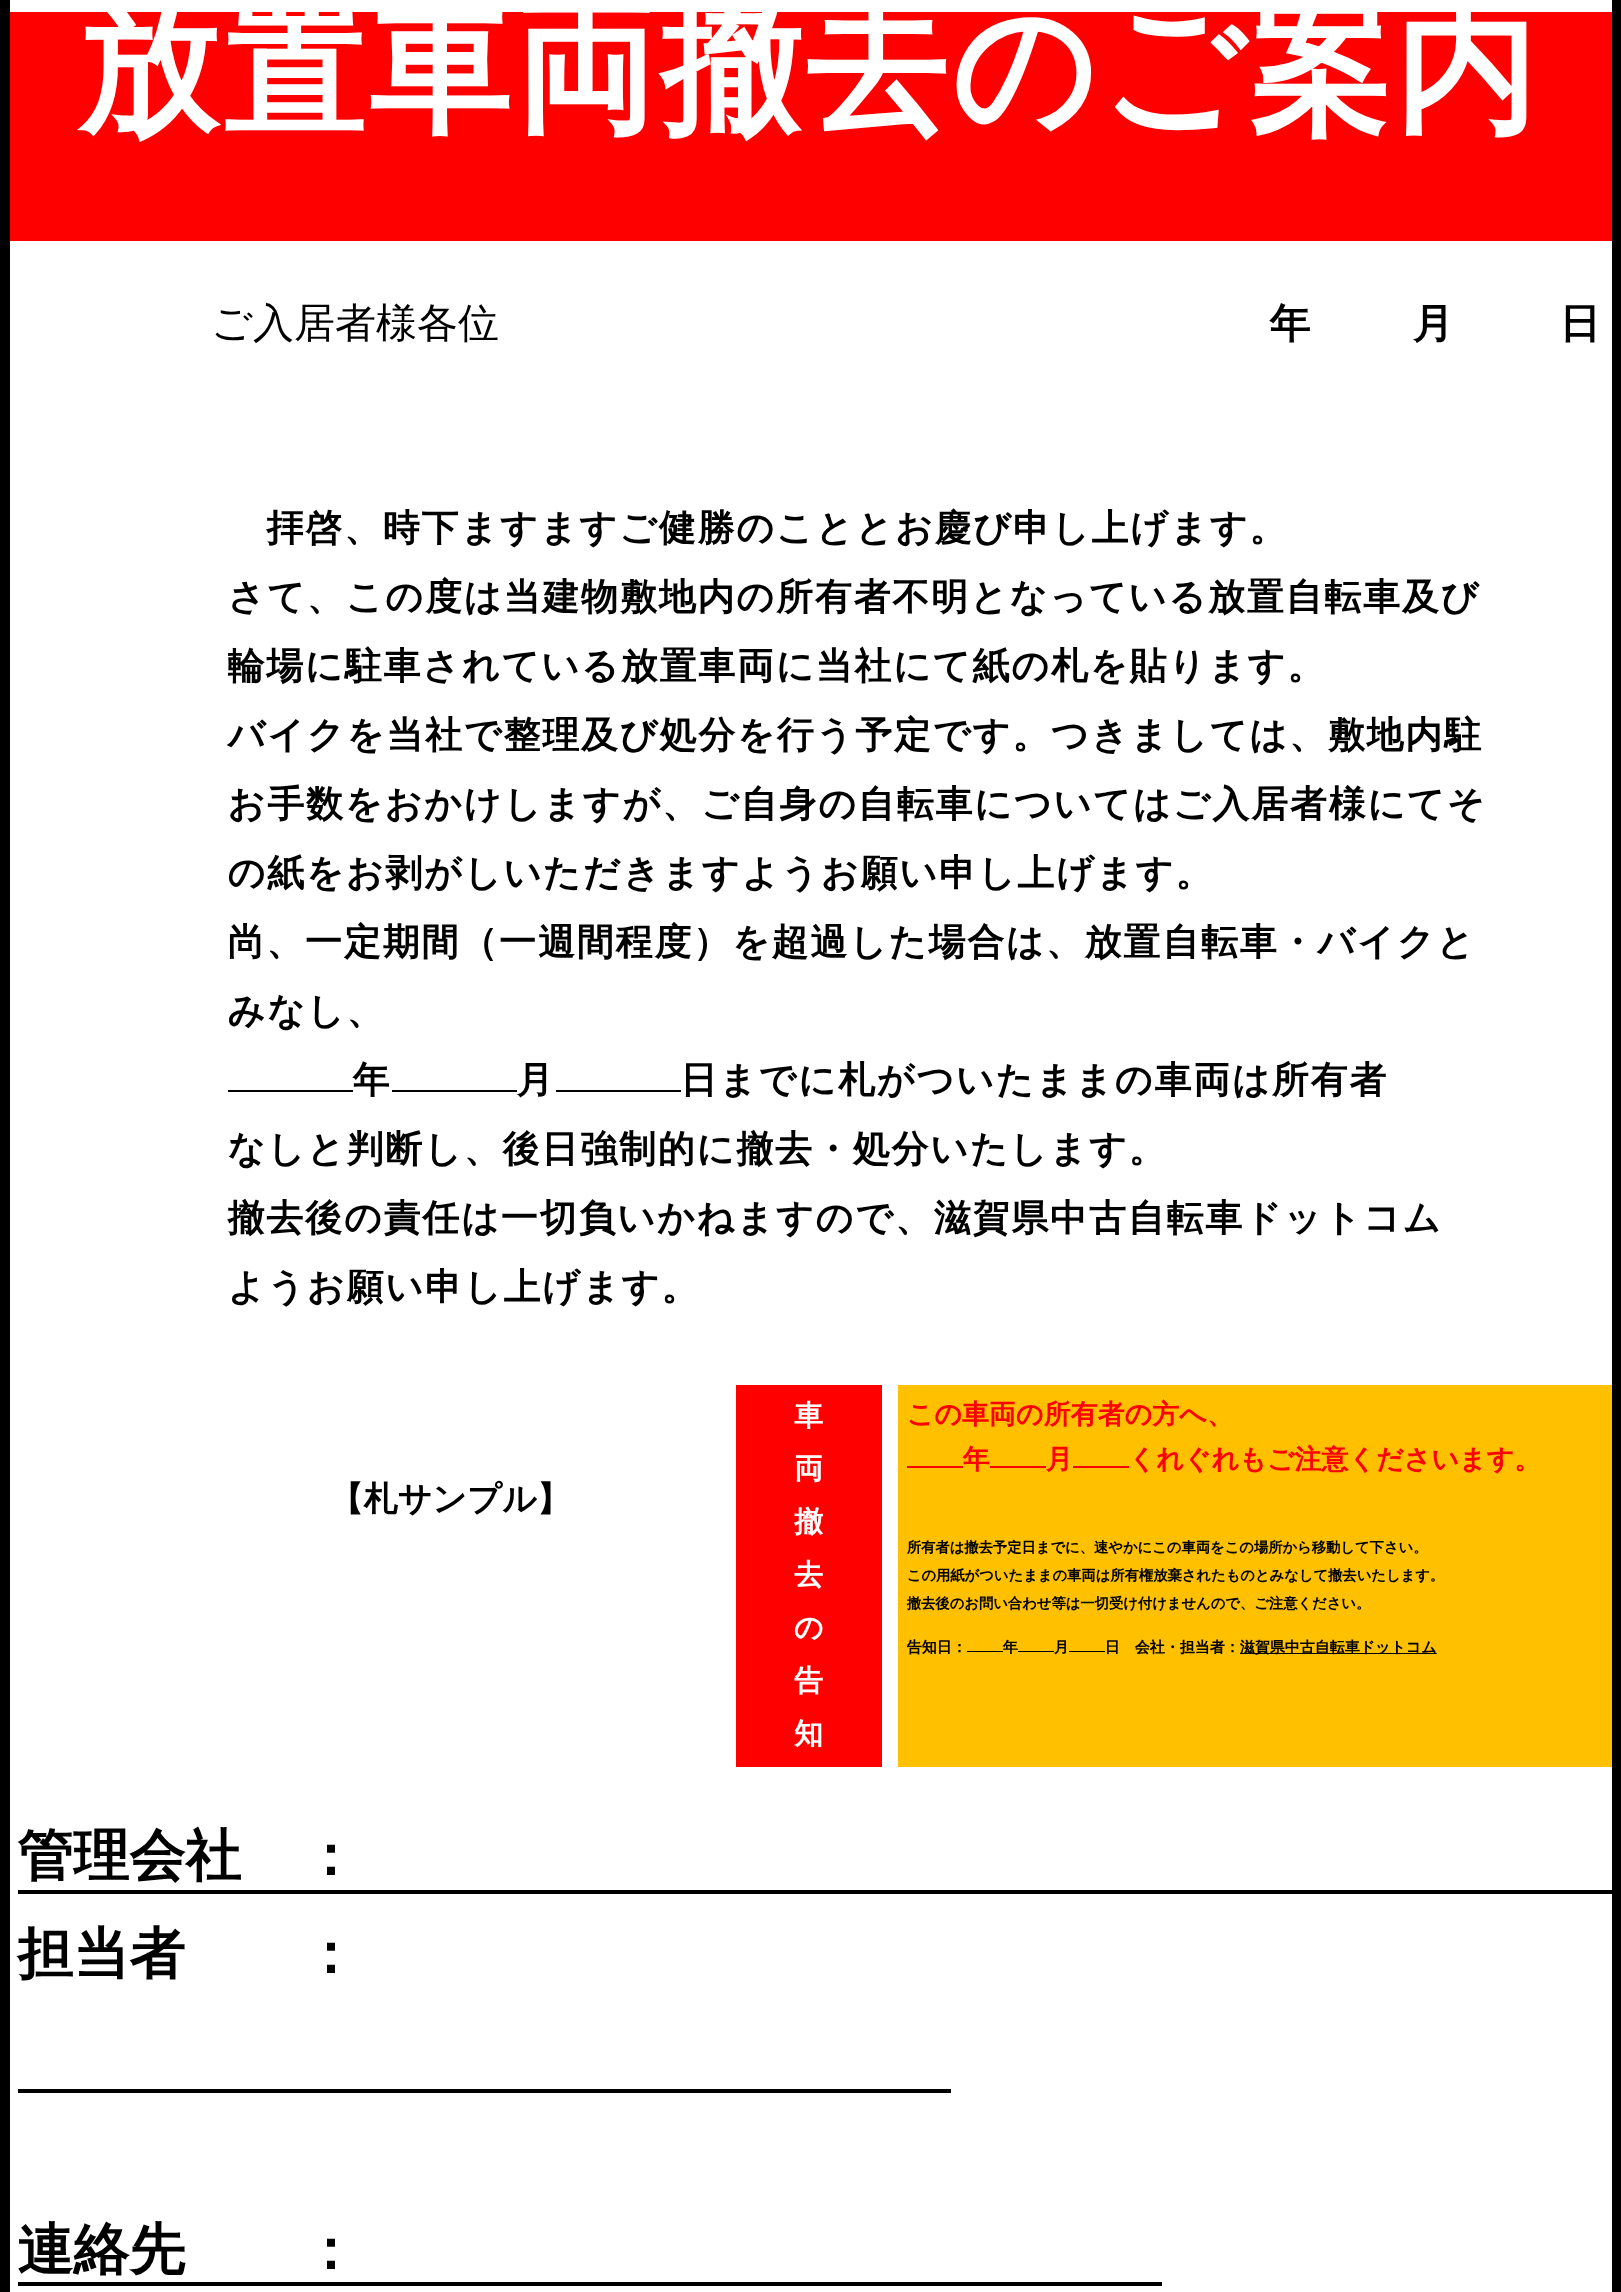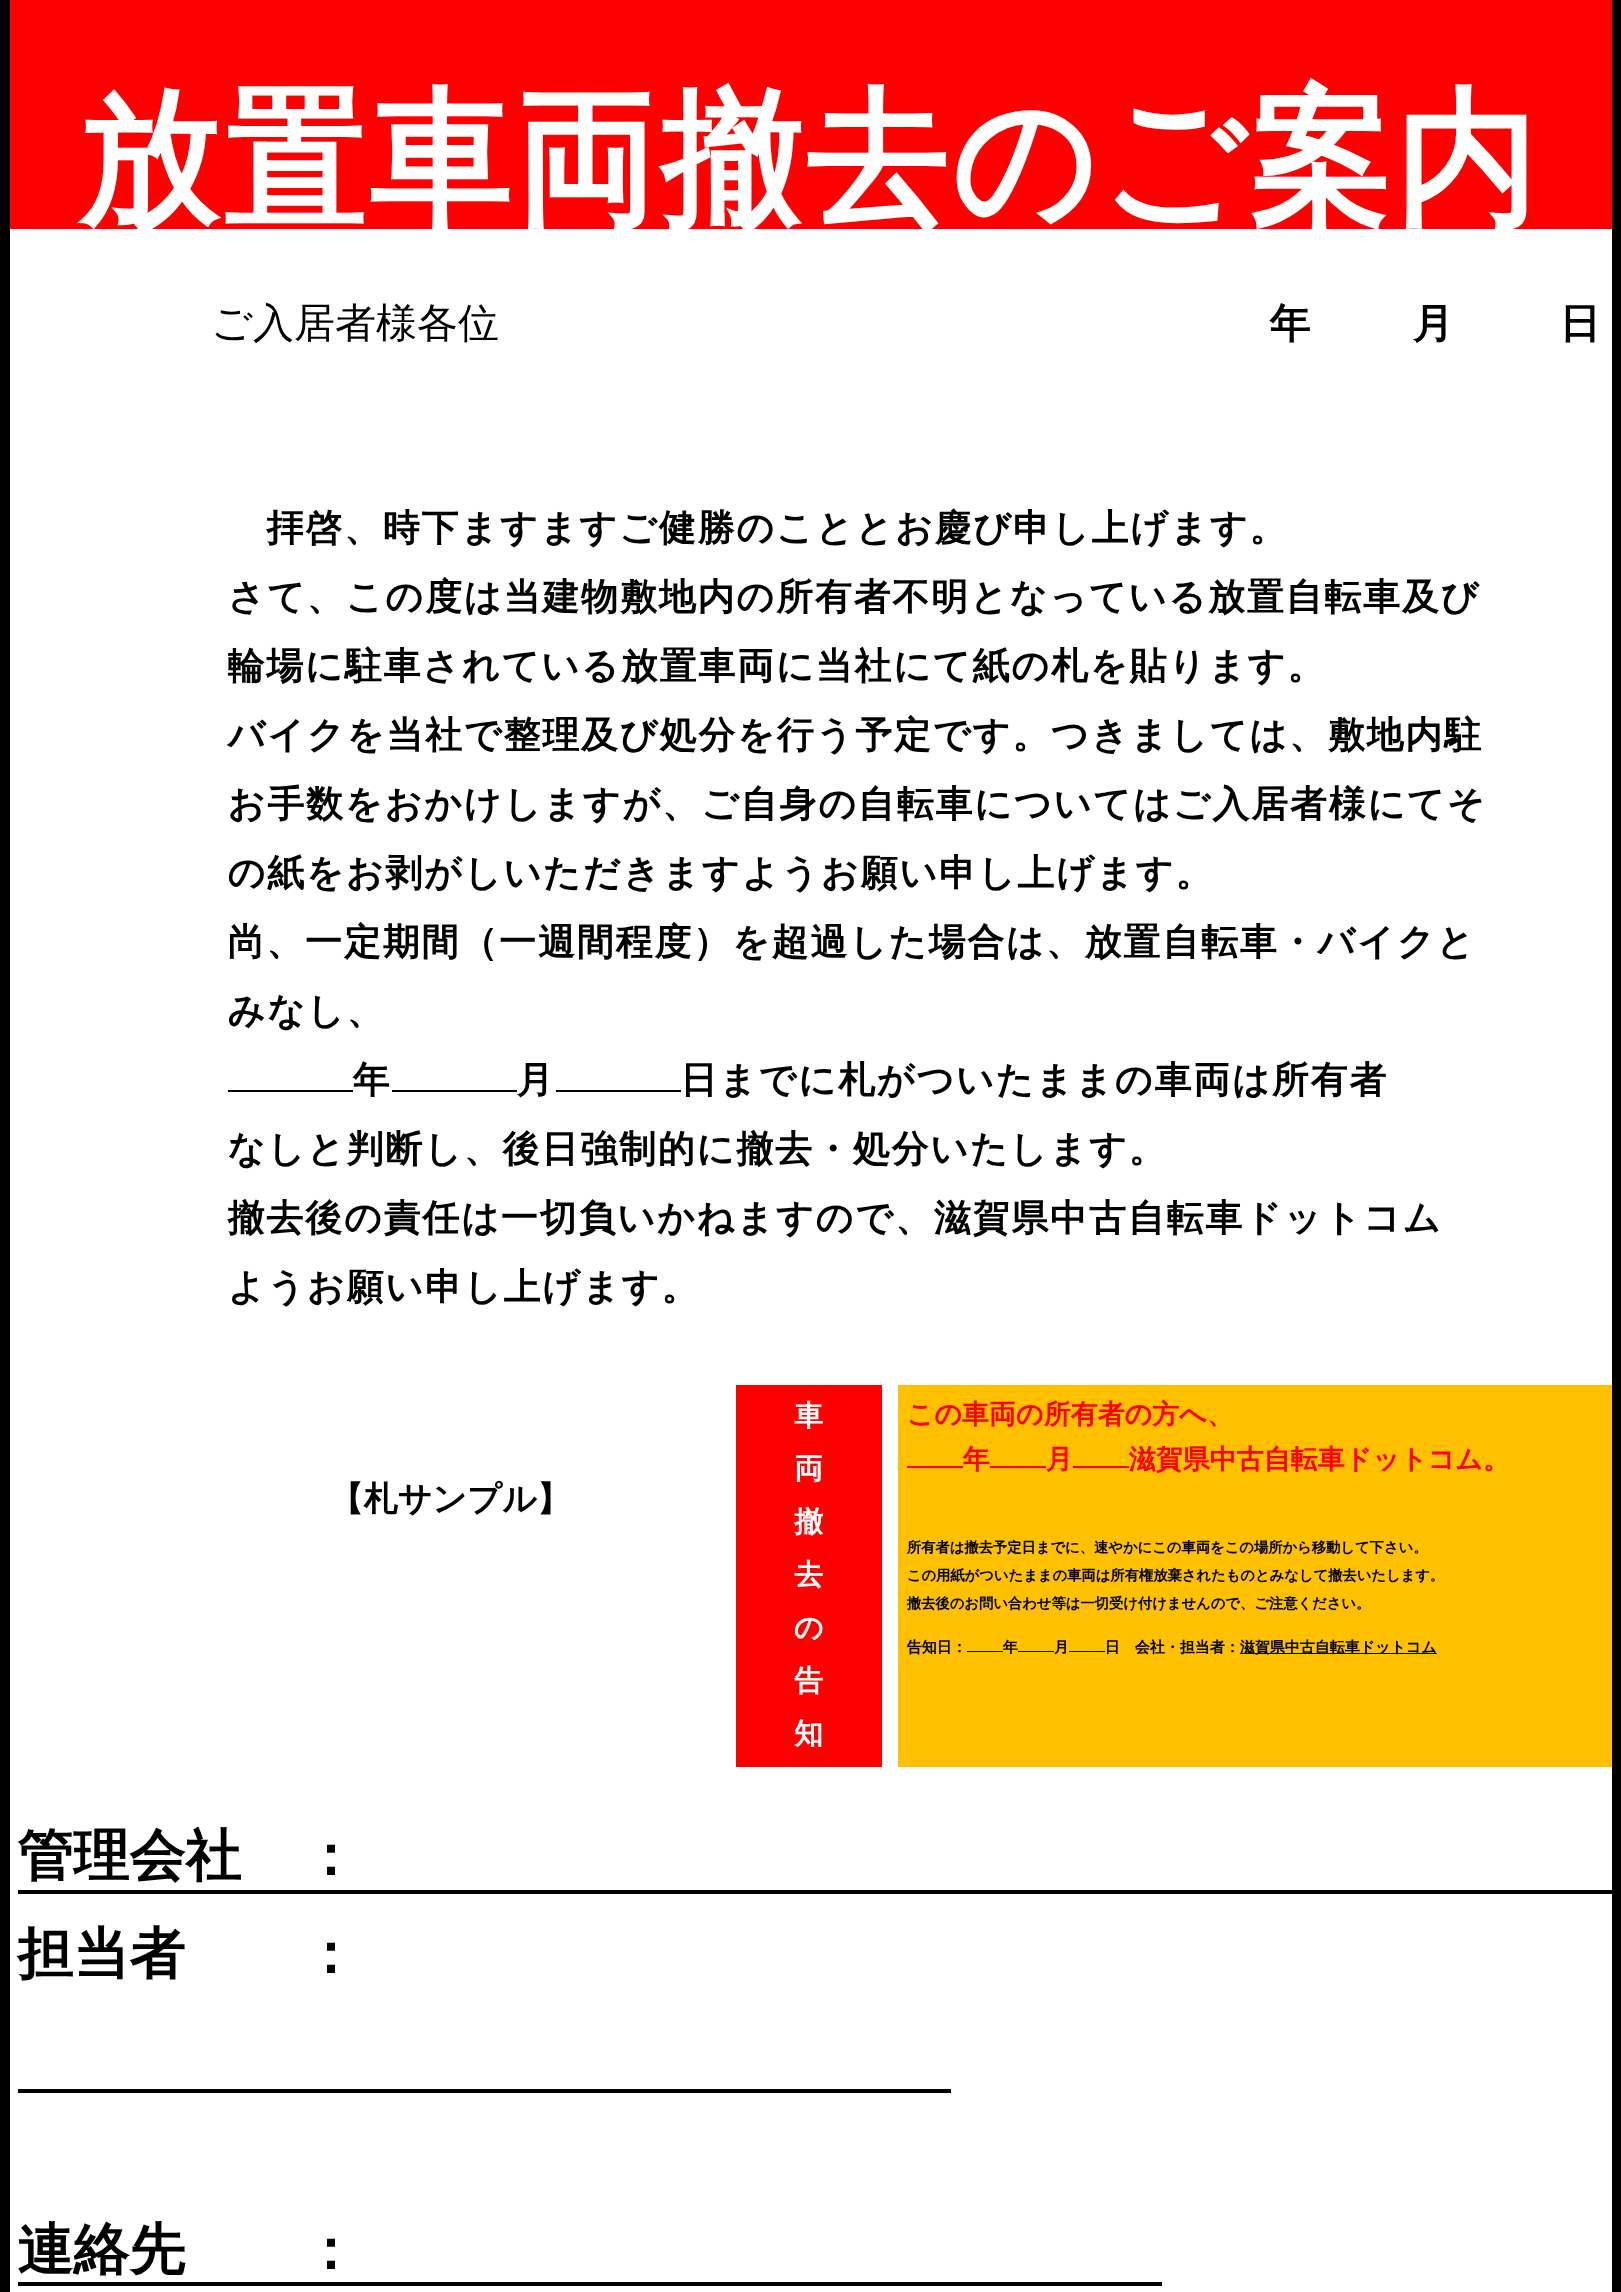--- a/index.html
+++ b/index.html
@@ -5,23 +5,23 @@
   html, body { margin: 0; padding: 0; }
   body {
     width: 1621px; height: 2293px; position: relative; overflow: hidden;
     background: #ffffff;
     font-family: "DejaVu Sans", "Liberation Sans", sans-serif;
     color: #000;
   }
   .frame-left { position: absolute; left: 0; top: 0; width: 9.9px; height: 2293px; background: #000; }
   .frame-right { position: absolute; left: 1612px; top: 0; width: 9px; height: 2293px; background: #000; }
   .header {
-    position: absolute; left: 9.9px; top: 0; width: 1602px; height: 229px;
+    position: absolute; left: 9.9px; top: 12px; width: 1602px; height: 229px;
     background: #ff0000; color: #fff;
-    display: flex; align-items: flex-end; justify-content: center;
+    display: flex; align-items: flex-start; justify-content: center;
   }
   .header-title {
     font-size: 142px; font-weight: bold; letter-spacing: 3.6px; line-height: 1;
     transform: scaleY(1.05); margin-top: -18px;
   }
   .recipients { position: absolute; left: 211px; top: 296px; font-size: 41px; font-weight: normal; }
   .date-row { position: absolute; top: 296px; font-size: 41px; font-weight: bold; }
   .date-y { left: 1270px; } .date-m { left: 1413px; } .date-d { left: 1560px; }
   .body-text {
     position: absolute; left: 186px; top: 493px; width: 1361px;
@@ -94,21 +94,21 @@
     <span>車</span>
     <span>両</span>
     <span>撤</span>
     <span>去</span>
     <span>の</span>
     <span>告</span>
     <span>知</span>
   </div>
   <div class="tag-main">
     <div class="tag-head1">この車両の所有者の方へ、</div>
-    <div class="tag-head2"><span class="rb"></span><span>年</span><span class="rb"></span><span>月</span><span class="rb"></span><span>滋賀県中古自転車ドットコム。</span></div>
+    <div class="tag-head2"><span class="rb"></span><span>年</span><span class="rb"></span><span>月</span><span class="rb"></span><span>くれぐれもご注意くださいます。</span></div>
     <div class="tag-notes">
       <p>所有者は撤去予定日までに、速やかにこの車両をこの場所から移動して下さい。</p>
       <p>この用紙がついたままの車両は所有権放棄されたものとみなして撤去いたします。</p>
       <p>撤去後のお問い合わせ等は一切受け付けませんので、ご注意ください。</p>
     </div>
     <div class="tag-footer"><span>告知日：</span><span class="sb"></span><span>年</span><span class="sb"></span><span>月</span><span class="sb"></span><span>日</span><span>　会社・担当者：</span><span class="company">滋賀県中古自転車ドットコム</span></div>
   </div>
 </div>
 
 <div class="field f1"><span>管理会社</span><span class="colon">：</span></div>

